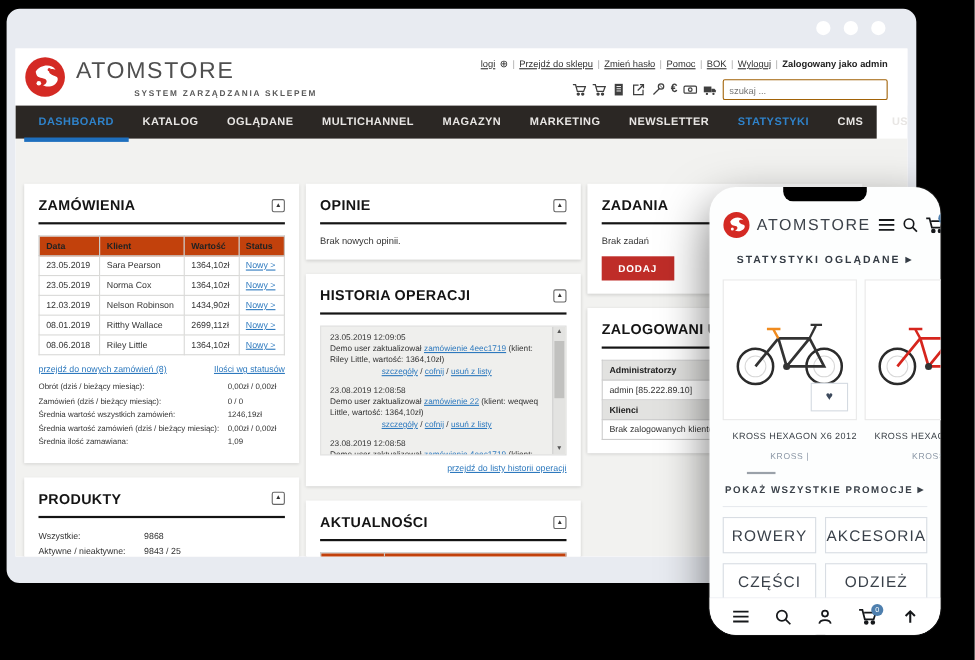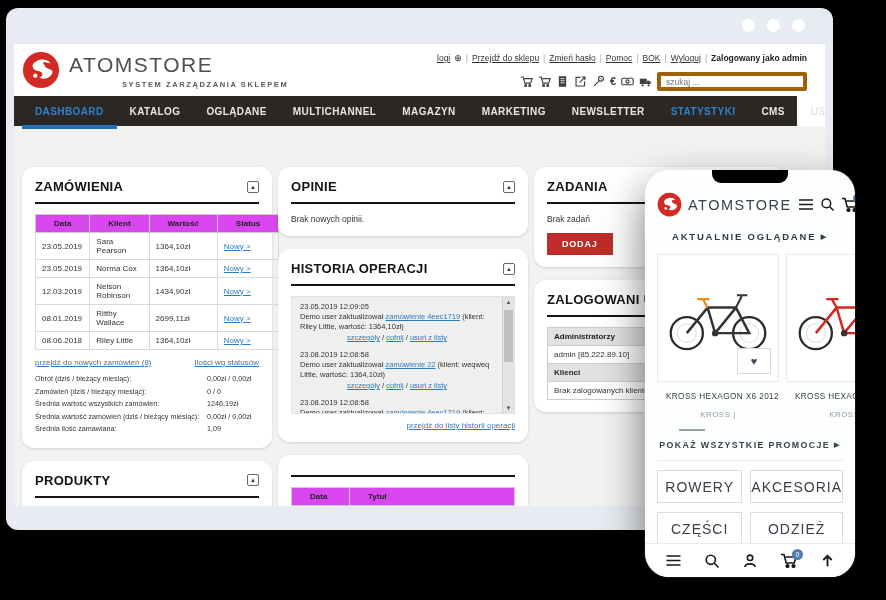--- a/index.html
+++ b/index.html
@@ -20,41 +20,41 @@
   .brand-tag { position:absolute; left:60px; top:36px; font-size:7.5px; font-weight:bold; letter-spacing:1.6px; color:#5a5a5a;margin-left:48px; }
   .topline { position:absolute; top:9px; right:18px; display:flex; align-items:center; gap:4px; font-size:8.5px; color:#444; white-space:nowrap; }
   .topline a { color:#333; text-decoration:underline; }
   .sep { color:#aaa; }
   .plus-ic { font-size:9px; color:#222; }
   .logged { font-weight:bold; color:#222; }
   .toolline { position:absolute; top:28px; right:18px; display:flex; align-items:center; gap:5px; }
   .hd-ic { width:13px; height:13px; display:inline-flex; }
   .hd-ic svg { width:13px; height:13px; stroke:#3f3f3f; fill:none; stroke-width:1.4; }
   .euro-g { font-size:11px; line-height:13px; color:#3f3f3f; font-weight:bold; }
-  .search-box { width:150px; height:19px; border:4px solid #a16207; border-radius:2px; font-size:8.5px; padding:0 5px; color:#777; font-family:"Liberation Sans",sans-serif; }
+  .search-box { width:150px; height:19px; border:1px solid #a16207; border-radius:2px; font-size:8.5px; padding:0 5px; color:#777; font-family:"Liberation Sans",sans-serif; }
 
   
   .adm-nav { height:30px; background:#2b2724; display:flex; align-items:stretch; padding-left:8px; margin-right:28px; position:relative; z-index:3; }
   .nav-item { display:flex; align-items:center; padding:0 13px; font-size:10px; font-weight:bold; letter-spacing:.4px; color:#e8e6e4; position:relative; }
   .nav-item.active { color:#2f82c9; }
   .nav-item.active::after { content:""; position:absolute; left:0; right:0; bottom:-3px; height:4px; background:#1e6fbe; }
   .nav-item.hl { color:#2f82c9; }
 
   
   .adm-content { position:absolute; top:82px; left:0; right:0; bottom:0; background:#f2f2f0; }
   .col { position:absolute; top:41px; width:250px; }
   .col1 { left:8px; } .col2 { left:264px; } .col3 { left:520px; }
-  .panel { background:#fff; box-shadow:0 1px 3px rgba(0,0,0,.14); margin-bottom:13px; padding:12px 13px 12px;border-radius:12px; }
+  .panel { background:#fff; box-shadow:0 1px 3px rgba(0,0,0,.14); margin-bottom:13px; padding:12px 13px 12px; }
   .panel-head { display:flex; justify-content:space-between; align-items:center; }
   .panel-title { font-size:13px; font-weight:bold; letter-spacing:.3px; color:#141414; white-space:nowrap; overflow:hidden; }
   .collapse { width:12px; height:12px; min-width:12px; border:1px solid #666; border-radius:2px; display:flex; align-items:center; justify-content:center; font-size:6px; color:#333; cursor:pointer; }
   .panel-rule { border-bottom:2px solid #141414; margin-top:8px; }
 
   table.grid { width:100%; border-collapse:collapse; margin-top:10px; font-size:8px; }
-  table.grid th { background:#d946ef; border:1px solid #c9c9c7; padding:4px 18px; text-align:left; color:#222; }
+  table.grid th { background:#c2410c; border:1px solid #c9c9c7; padding:4px 6px; text-align:left; color:#222; }
   table.grid td { border:1px solid #d9d9d7; padding:4px 6px; color:#333; }
   a.lnk { color:#2d79be; text-decoration:underline; }
   .links-row { display:flex; justify-content:space-between; margin-top:8px; font-size:8px; }
   .stat-row { display:flex; font-size:7.2px; line-height:12.5px; color:#333; white-space:nowrap; }
   .stat-label { flex:0 0 172px; overflow:hidden; }
   .prod-row { display:flex; font-size:8px; line-height:14px; color:#333; }
   .prod-label { flex:0 0 96px; }
   .empty-text { margin-top:10px; font-size:8.5px; color:#333; }
 
   .hist-box { background:#efefed; border:1px solid #e2e2e0; margin-top:10px; height:118px; overflow:hidden; position:relative; padding:5px 20px 5px 8px; }
@@ -337,20 +337,24 @@
             <div class="scrollbar">
               <span class="sb-arrow sb-up">▲</span>
               <span class="sb-thumb"></span>
               <span class="sb-arrow sb-dn">▼</span>
             </div>
           </div>
           <div class="hist-footer"><a class="lnk">przejdź do listy historii operacji</a></div>
         </div>
 
         <div class="panel">
+          <div class="panel-head">
+            <span class="panel-title">AKTUALNOŚCI</span>
+            <span class="collapse">▲</span>
+          </div>
           <div class="panel-rule"></div>
           <table class="grid">
             <tbody>
                 <tr>
               <th style="width:58px;">Data</th>
               <th>Tytuł</th>
             </tr>
 
           </tbody>
             </table>
@@ -423,21 +427,21 @@
     <span class="m-hic">
       <svg width="18" height="15" viewBox="0 0 18 15">
           <path d="M1 1.5h3l2.2 8.5h8l2-6H5.6"></path>
           <circle cx="7.5" cy="13" r="1.3" fill="#16181b"></circle>
           <circle cx="13.5" cy="13" r="1.3" fill="#16181b"></circle>
         </svg>
       <span class="m-badge">0</span>
     </span>
   </div>
 
-  <div class="m-section"><span>AKTUALNIE OGLĄDANE</span> <span class="tri">▶</span></div>
+  <div class="m-section"><span>STATYSTYKI OGLĄDANE</span> <span class="tri">▶</span></div>
 
   <div class="m-cards">
     <div class="m-card">
       <div class="m-card-img">
         <svg viewBox="0 0 110 78" width="104" height="74">
           <circle cx="22" cy="55" r="17" fill="none" stroke="#2b2b2b" stroke-width="2.4"></circle>
           <circle cx="22" cy="55" r="10" fill="none" stroke="#d8d8d8" stroke-width="1"></circle>
           <circle cx="88" cy="55" r="17" fill="none" stroke="#2b2b2b" stroke-width="2.4"></circle>
           <circle cx="88" cy="55" r="10" fill="none" stroke="#d8d8d8" stroke-width="1"></circle>
           <path d="M22 55L44 28L74 28L88 55L52 55L44 28M52 55L74 28" fill="none" stroke="#333" stroke-width="2.6"></path>

